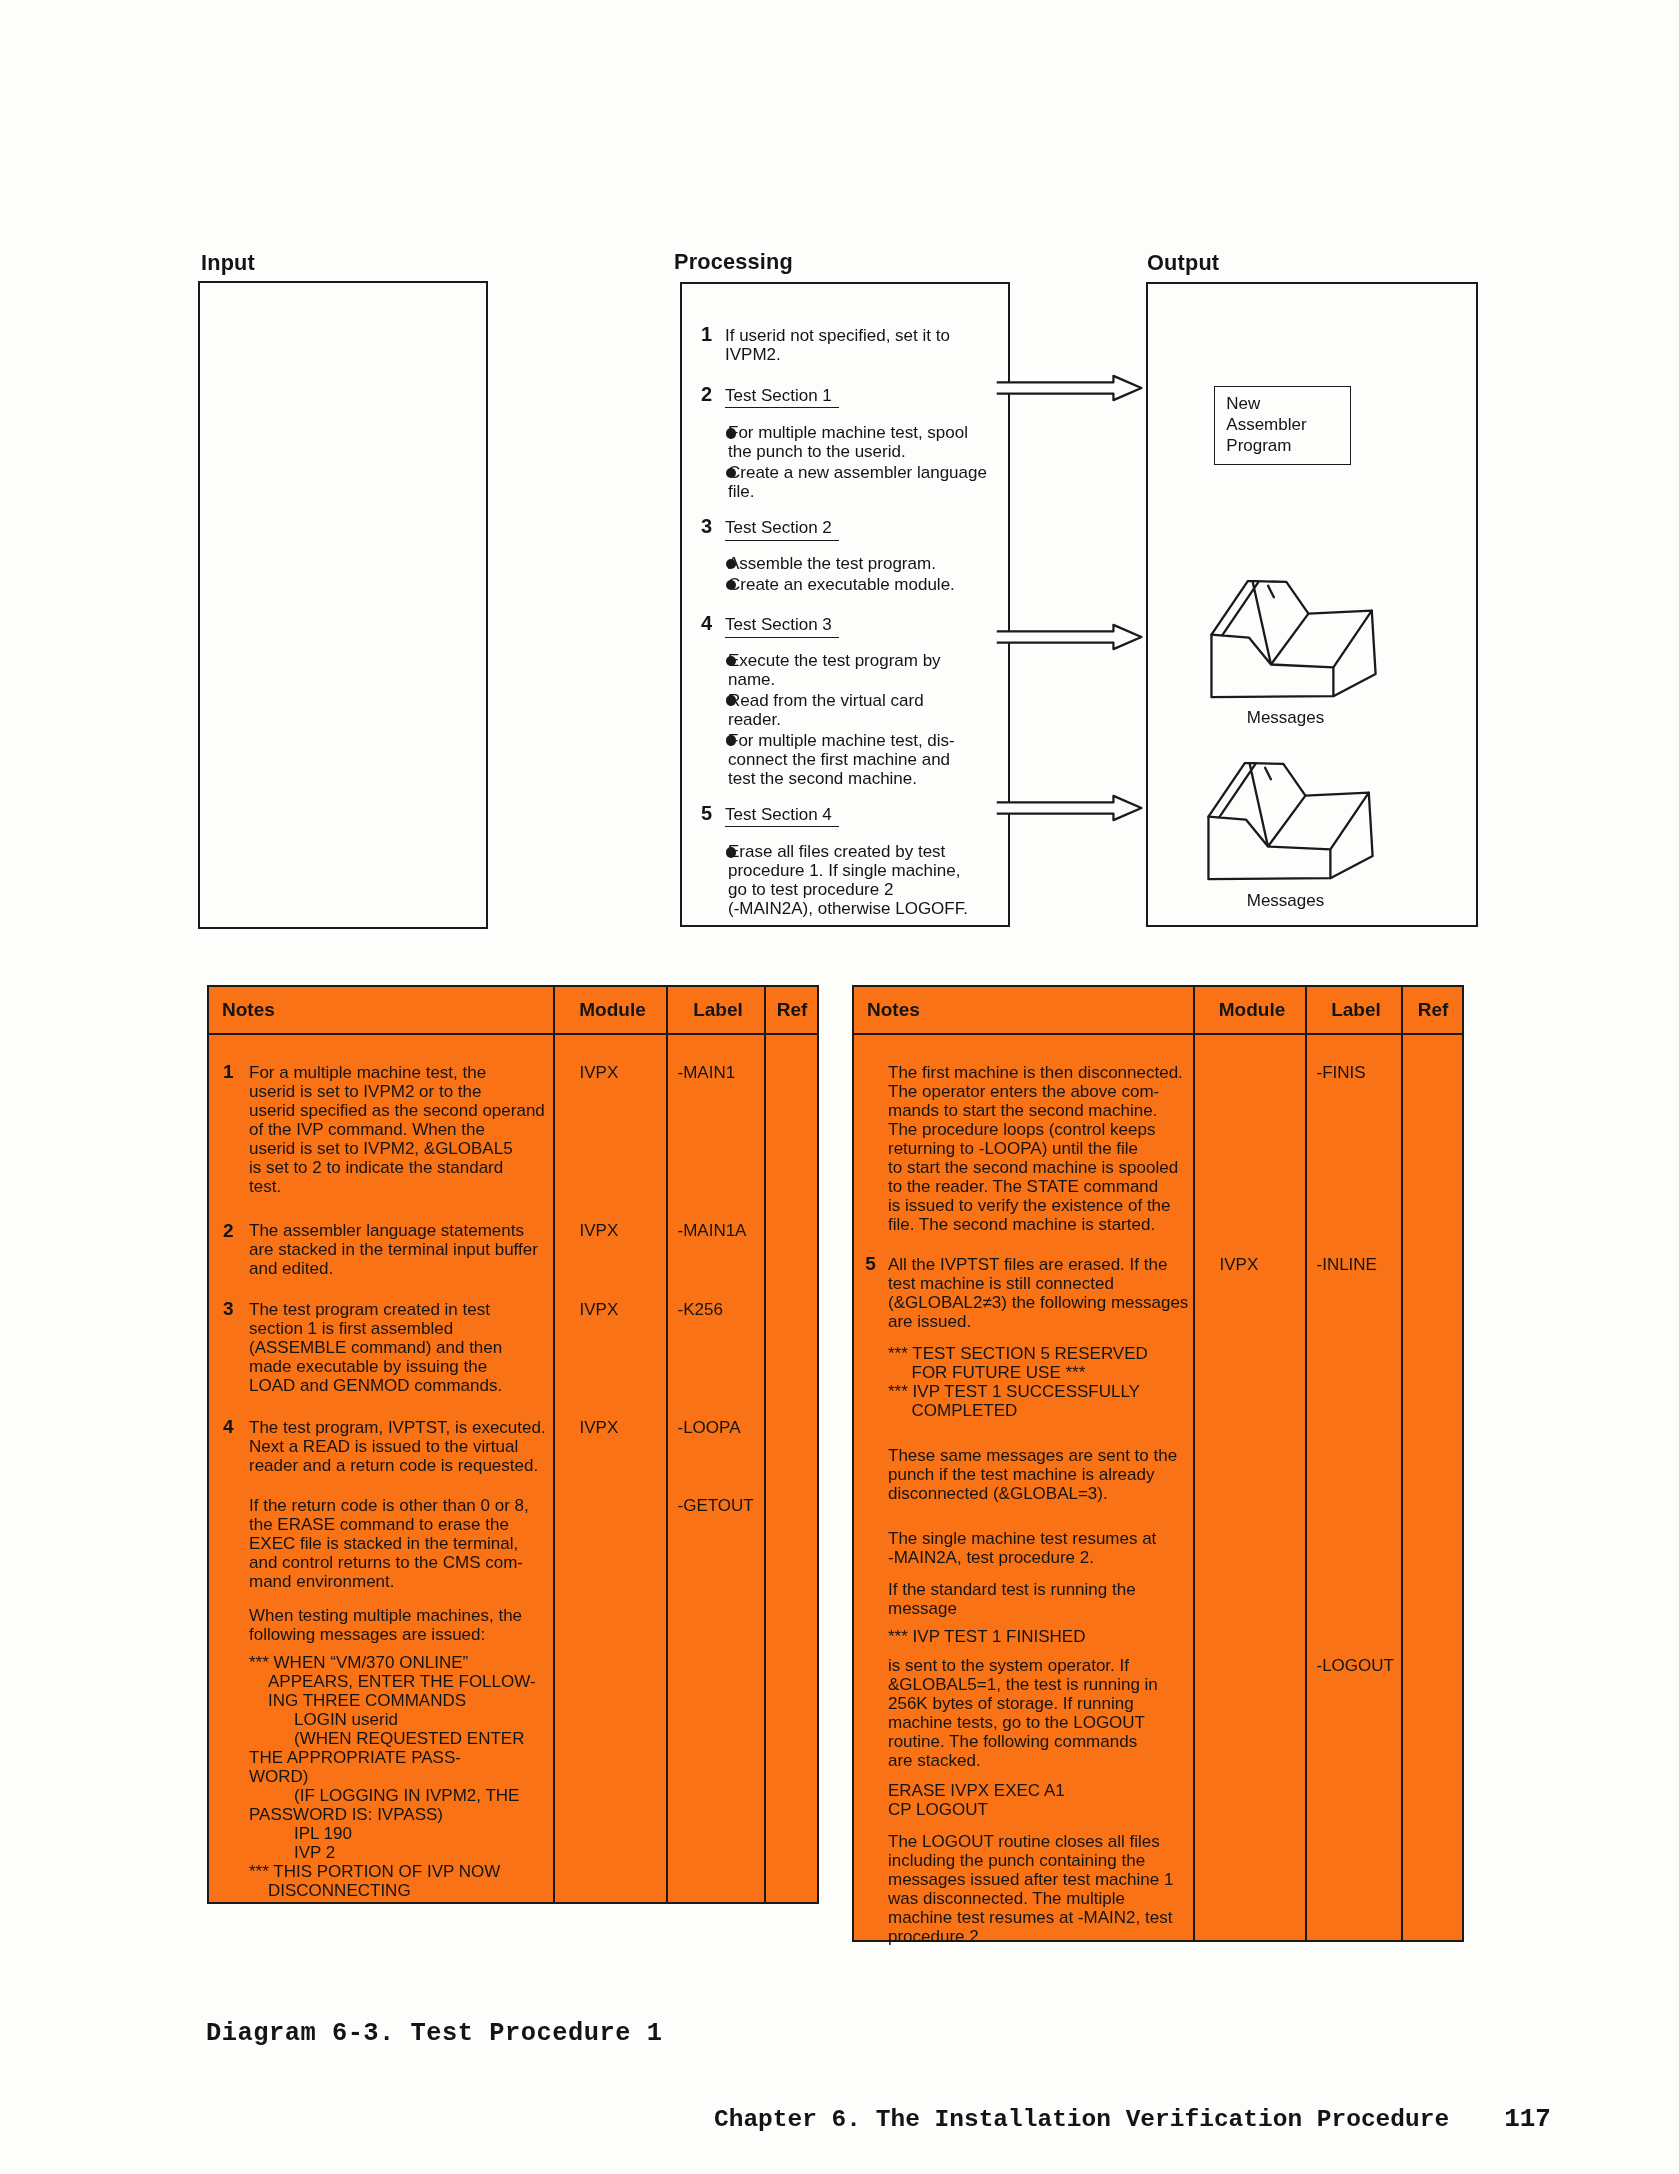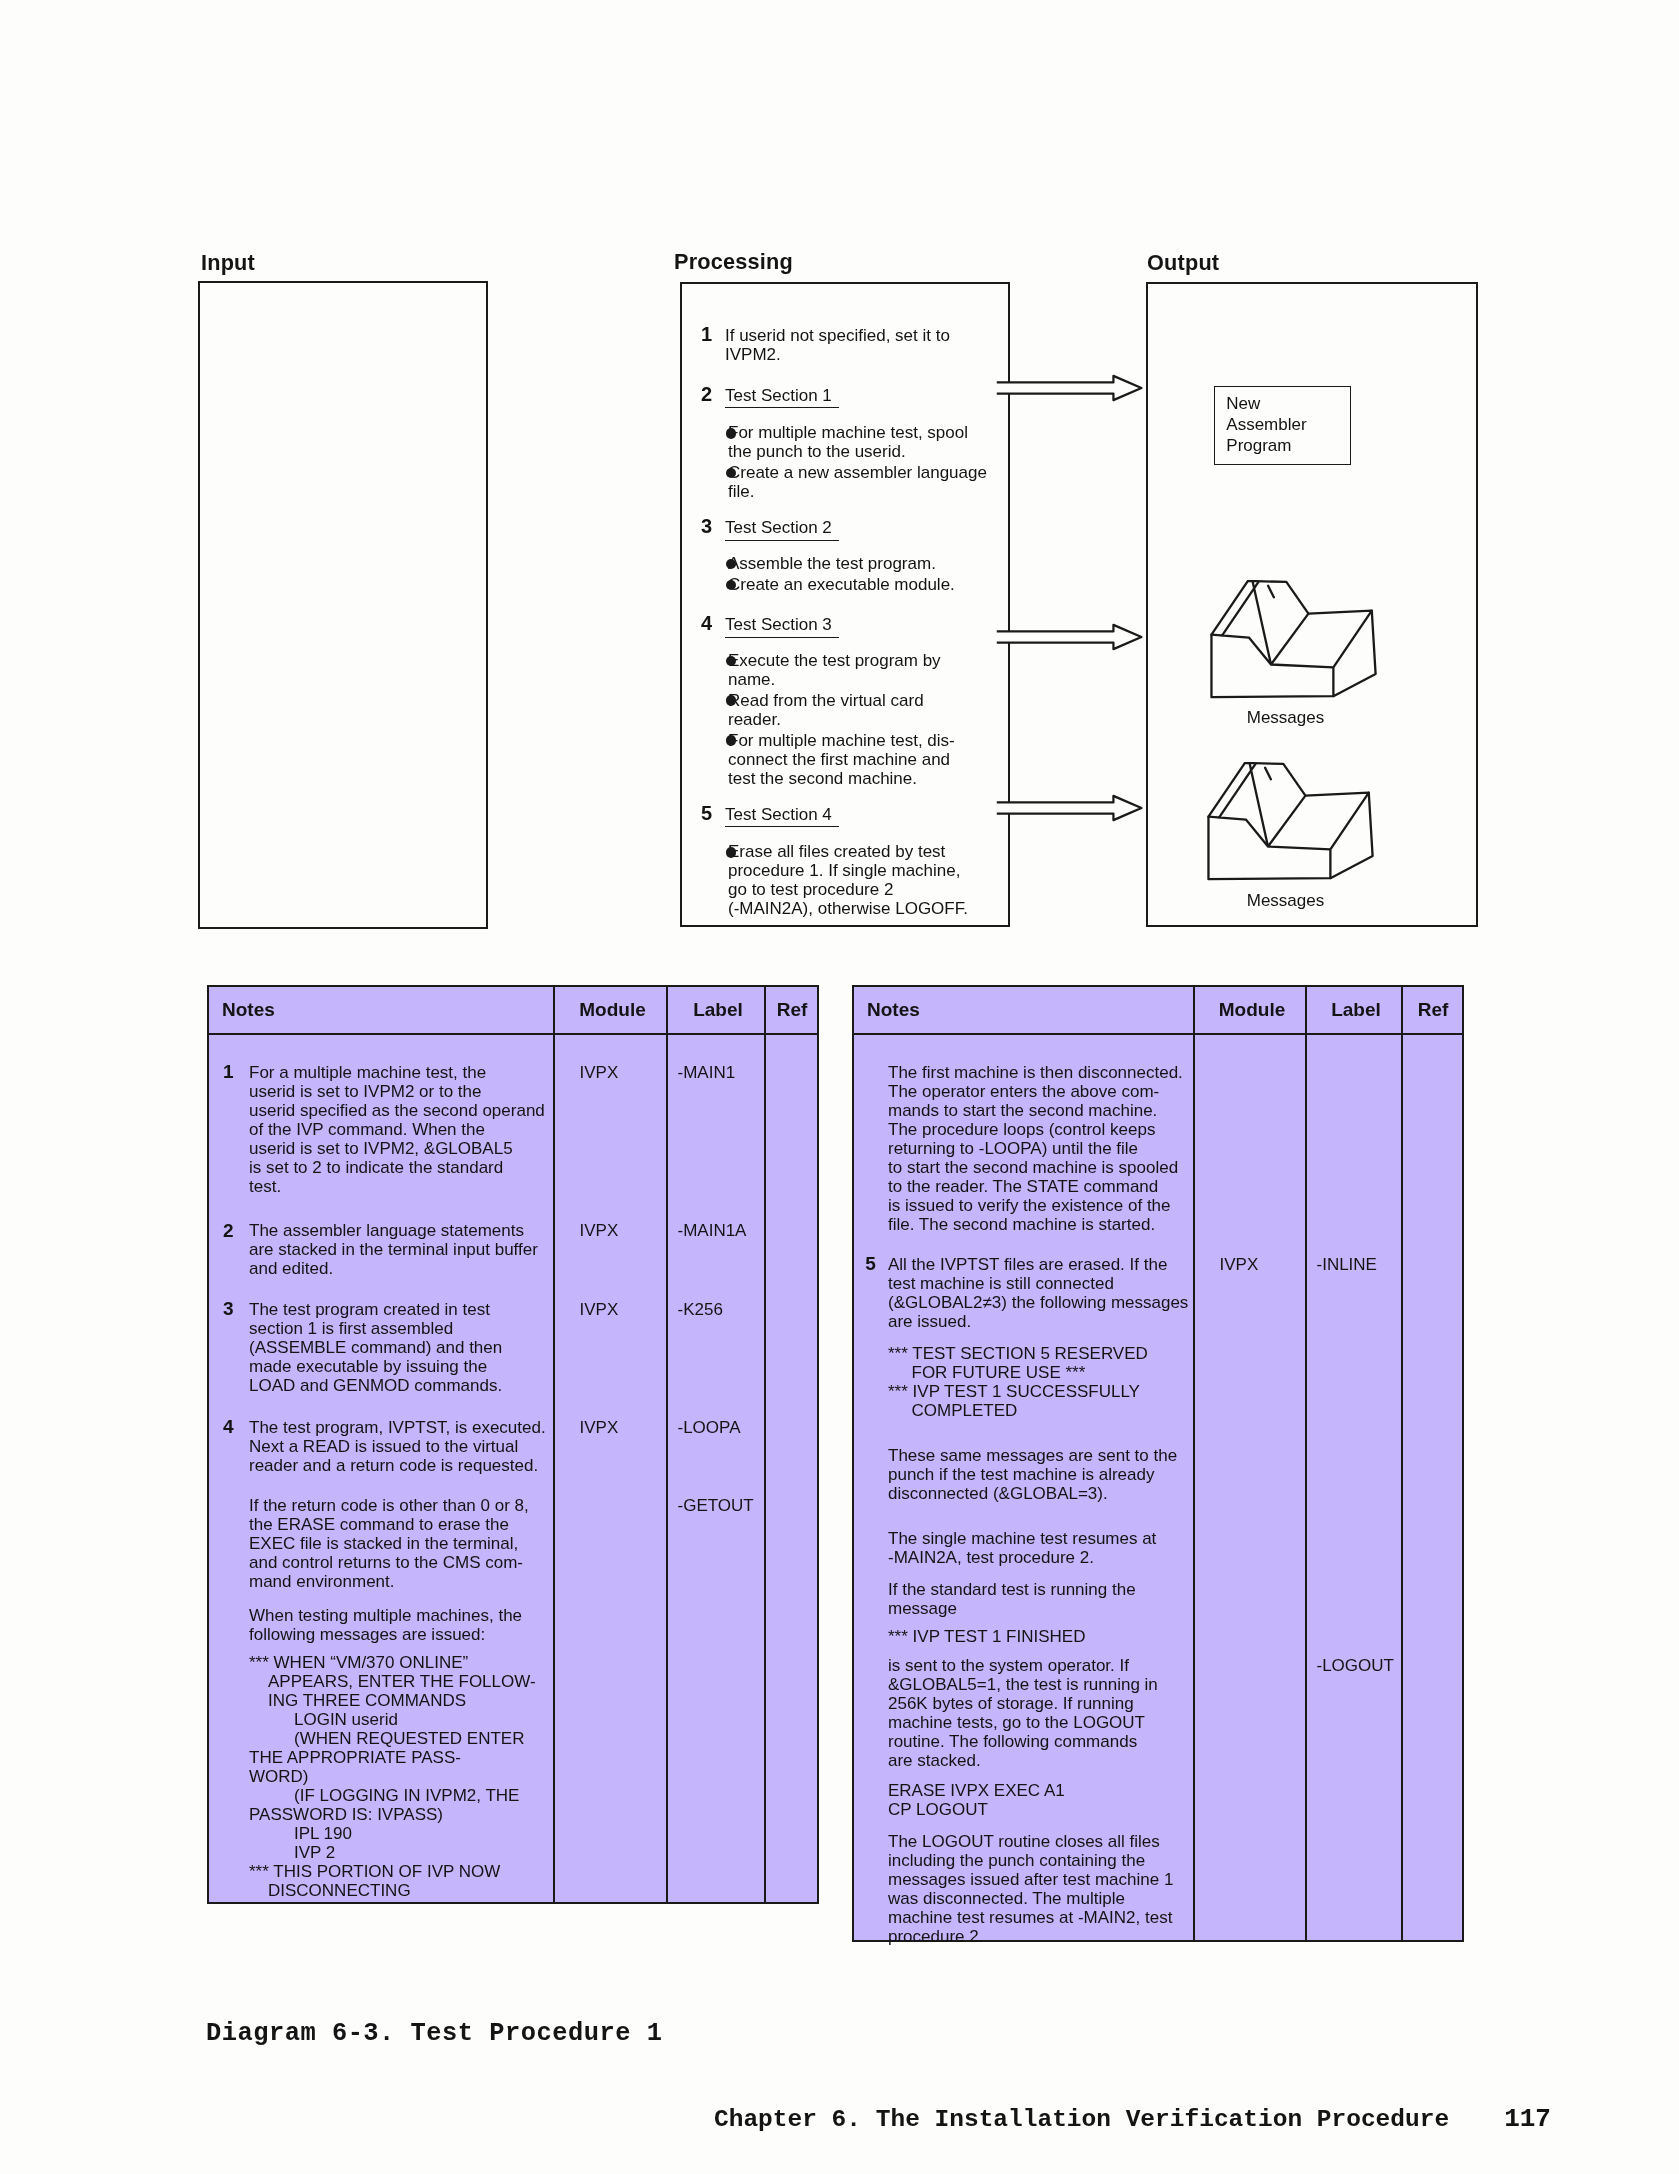--- a/index.html
+++ b/index.html
@@ -27,21 +27,21 @@
   .msg-label{position:absolute;width:169px;text-align:center;font-size:17px;}
   .shape-svg{position:absolute;}
   .shape-svg path{stroke:#1a1a1a;stroke-width:2.4;stroke-linejoin:round;stroke-linecap:round;}
   .shape-svg .fillp{fill:#fdfdfc;}
   .shape-svg .linep{fill:none;}
 
   .flow-arrow{position:absolute;left:994px;width:153px;height:28px;}
   .flow-arrow path{fill:#fdfdfc;stroke:#1a1a1a;stroke-width:2.4;stroke-linejoin:round;}
 
   
-  .ivtable{position:absolute;border:2.8px solid #1a1a1a;box-sizing:border-box;background:#c4b5fd;}
+  .ivtable{position:absolute;border:2.8px solid #1a1a1a;box-sizing:border-box;background:#f97316;}
   .vl{position:absolute;top:0;bottom:0;width:1.9px;background:#1a1a1a;}
   .thead{display:flex;height:46px;border-bottom:2.8px solid #1a1a1a;font-weight:bold;font-size:19px;align-items:center;}
   .th{box-sizing:border-box;}
   .th.notes{padding-left:13px;}
   .th.c{text-align:center;}
   .tr{display:flex;}
   .td{box-sizing:border-box;font-size:17px;line-height:19px;}
   .td .ptext{white-space:pre-line;}
   .td.module{padding-left:23.5px;}
   .td.label{padding-left:8.5px;white-space:nowrap;}
@@ -297,20 +297,21 @@
 The operator enters the above com-
 mands to start the second machine.
 The procedure loops (control keeps
 returning to -LOOPA) until the file
 to start the second machine is spooled
 to the reader. The STATE command
 is issued to verify the existence of the
 file. The second machine is started.</div>
       </div>
       <div class="td module"></div>
+      <div class="td label">-FINIS</div>
       <div class="td ref"></div>
     </div>
 
     <div class="tr" style="margin-top:21px;">
       <div class="td notes notes-cell">
         <span class="num">5</span>
         <div class="ptext">All the IVPTST files are erased. If the
 test machine is still connected
 (&amp;GLOBAL2≠3) the following messages
 are issued.</div>

